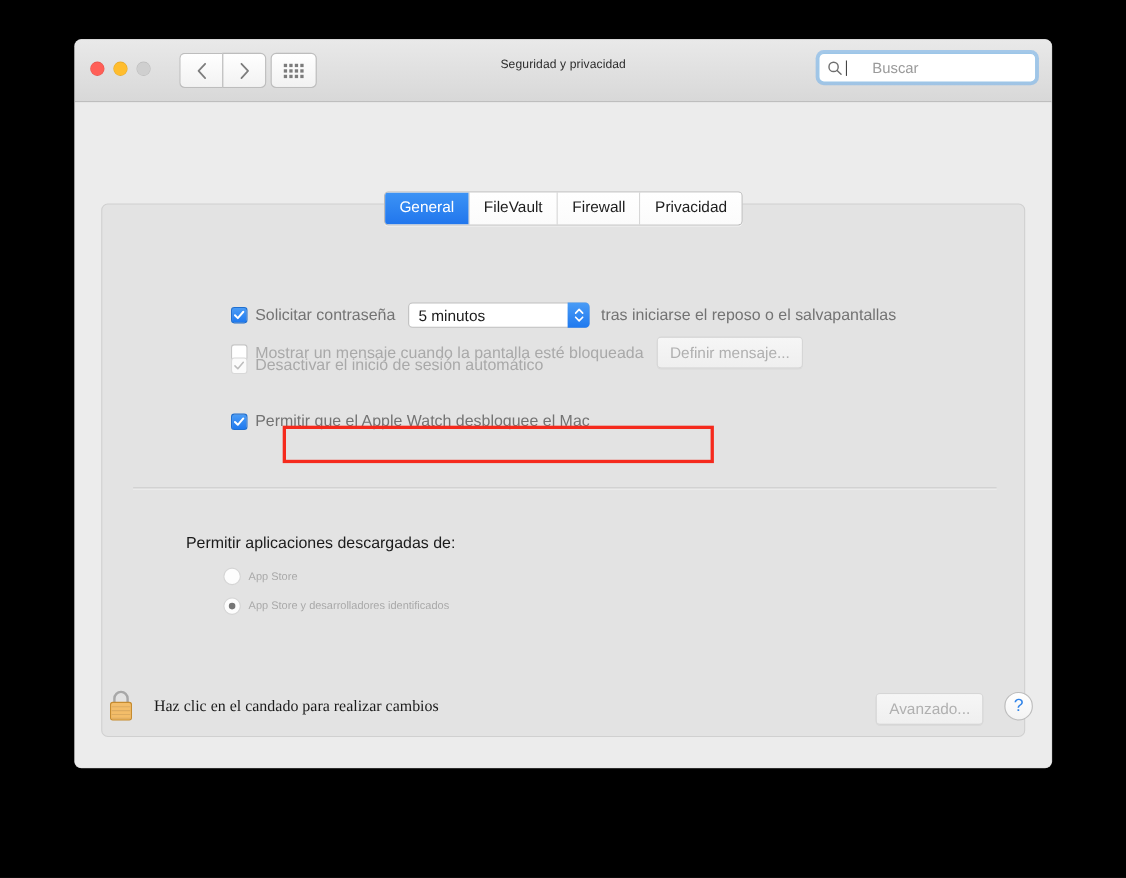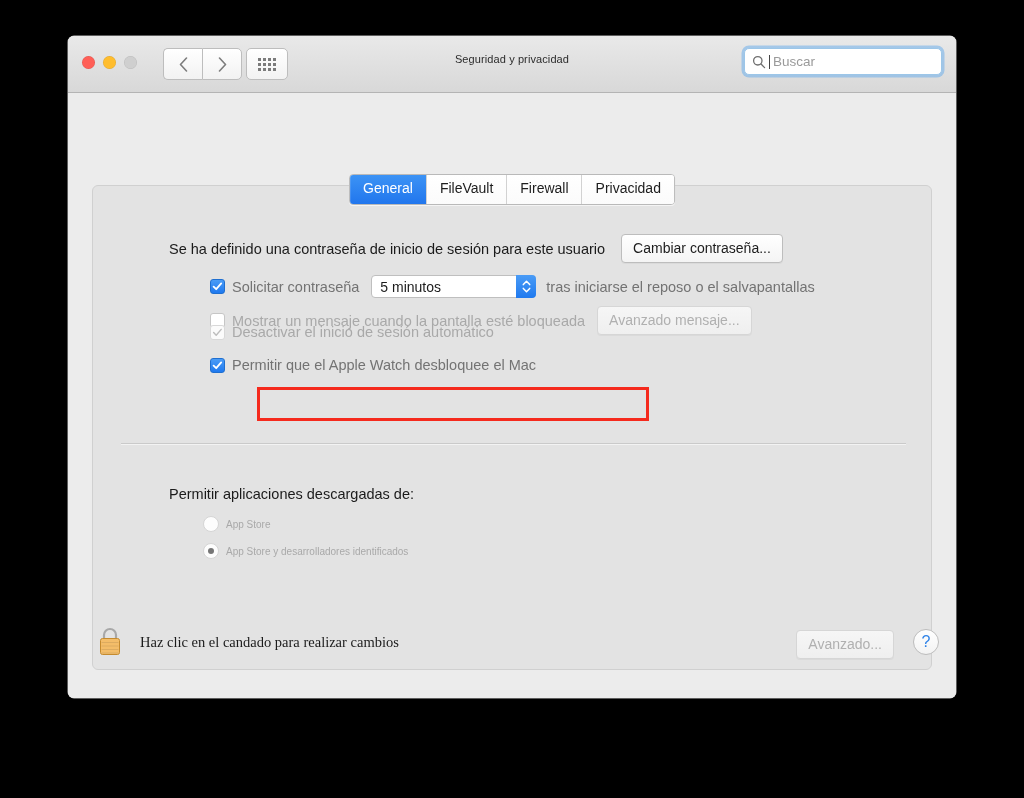--- a/index.html
+++ b/index.html
@@ -118,20 +118,21 @@
   .search-ico { width: 14px; height: 14px; margin-right: 3px; flex: none; }
   .caret {
     width: 1px;
     height: 14px;
     background: #444;
     margin-right: 3px;
   }
   .search-ph {
     font-size: 13.5px;
     color: #9a9a9a;
+    margin-left: 20px;
   }
 
   
   .body {
     position: relative;
     height: 606px;
     background: #ececec;
   }
 
   .tabs {
@@ -435,24 +436,20 @@
 
     <div class="tabs">
       <div class="tab active">General</div>
       <div class="tab">FileVault</div>
       <div class="tab">Firewall</div>
       <div class="tab">Privacidad</div>
     </div>
 
     <div class="panel">
 
-      <div class="row-pwd">
-        <span class="lbl">Se ha definido una contraseña de inicio de sesión para este usuario</span>
-        <button class="btn">Cambiar contraseña...</button>
-      </div>
 
       <div class="checkrow" style="top:89px;">
         <span class="cb on">
           <svg width="11" height="11" viewBox="0 0 11 11">
             <path d="M1.6 5.6 L4.2 8.2 L9.2 2.4" fill="none" stroke="#ffffff" stroke-width="1.8" stroke-linecap="round" stroke-linejoin="round"></path>
           </svg>
         </span>
         <span class="ck-label">Solicitar contraseña</span>
         <div class="popup">
           <span class="val">5 minutos</span>
@@ -464,33 +461,33 @@
               <path d="M1.3 1.4 L4.5 4.7 L7.7 1.4" fill="none" stroke="#ffffff" stroke-width="1.5" stroke-linecap="round" stroke-linejoin="round"></path>
             </svg>
           </span>
         </div>
         <span class="ck-label">tras iniciarse el reposo o el salvapantallas</span>
       </div>
 
       <div class="checkrow" style="top:120px;">
         <span class="cb off"></span>
         <span class="ck-label dim">Mostrar un mensaje cuando la pantalla esté bloqueada</span>
-        <button class="btn disabled" style="margin-left:12px;">Avanzado mensaje...</button>
+        <button class="btn disabled" style="margin-left:12px;">Definir mensaje...</button>
       </div>
 
       <div class="checkrow" style="top:138px;">
         <span class="cb on-disabled">
           <svg width="11" height="11" viewBox="0 0 11 11">
             <path d="M1.6 5.6 L4.2 8.2 L9.2 2.4" fill="none" stroke="#bdbdbd" stroke-width="1.4" stroke-linecap="round" stroke-linejoin="round"></path>
           </svg>
         </span>
         <span class="ck-label dim">Desactivar el inicio de sesión automático</span>
       </div>
 
-      <div class="checkrow" style="top:171px;">
+      <div class="checkrow" style="top:189px;">
         <span class="cb on">
           <svg width="11" height="11" viewBox="0 0 11 11">
             <path d="M1.6 5.6 L4.2 8.2 L9.2 2.4" fill="none" stroke="#ffffff" stroke-width="1.8" stroke-linecap="round" stroke-linejoin="round"></path>
           </svg>
         </span>
         <span class="ck-label">Permitir que el Apple Watch desbloquee el Mac</span>
       </div>
 
       <div class="sep"></div>
 

